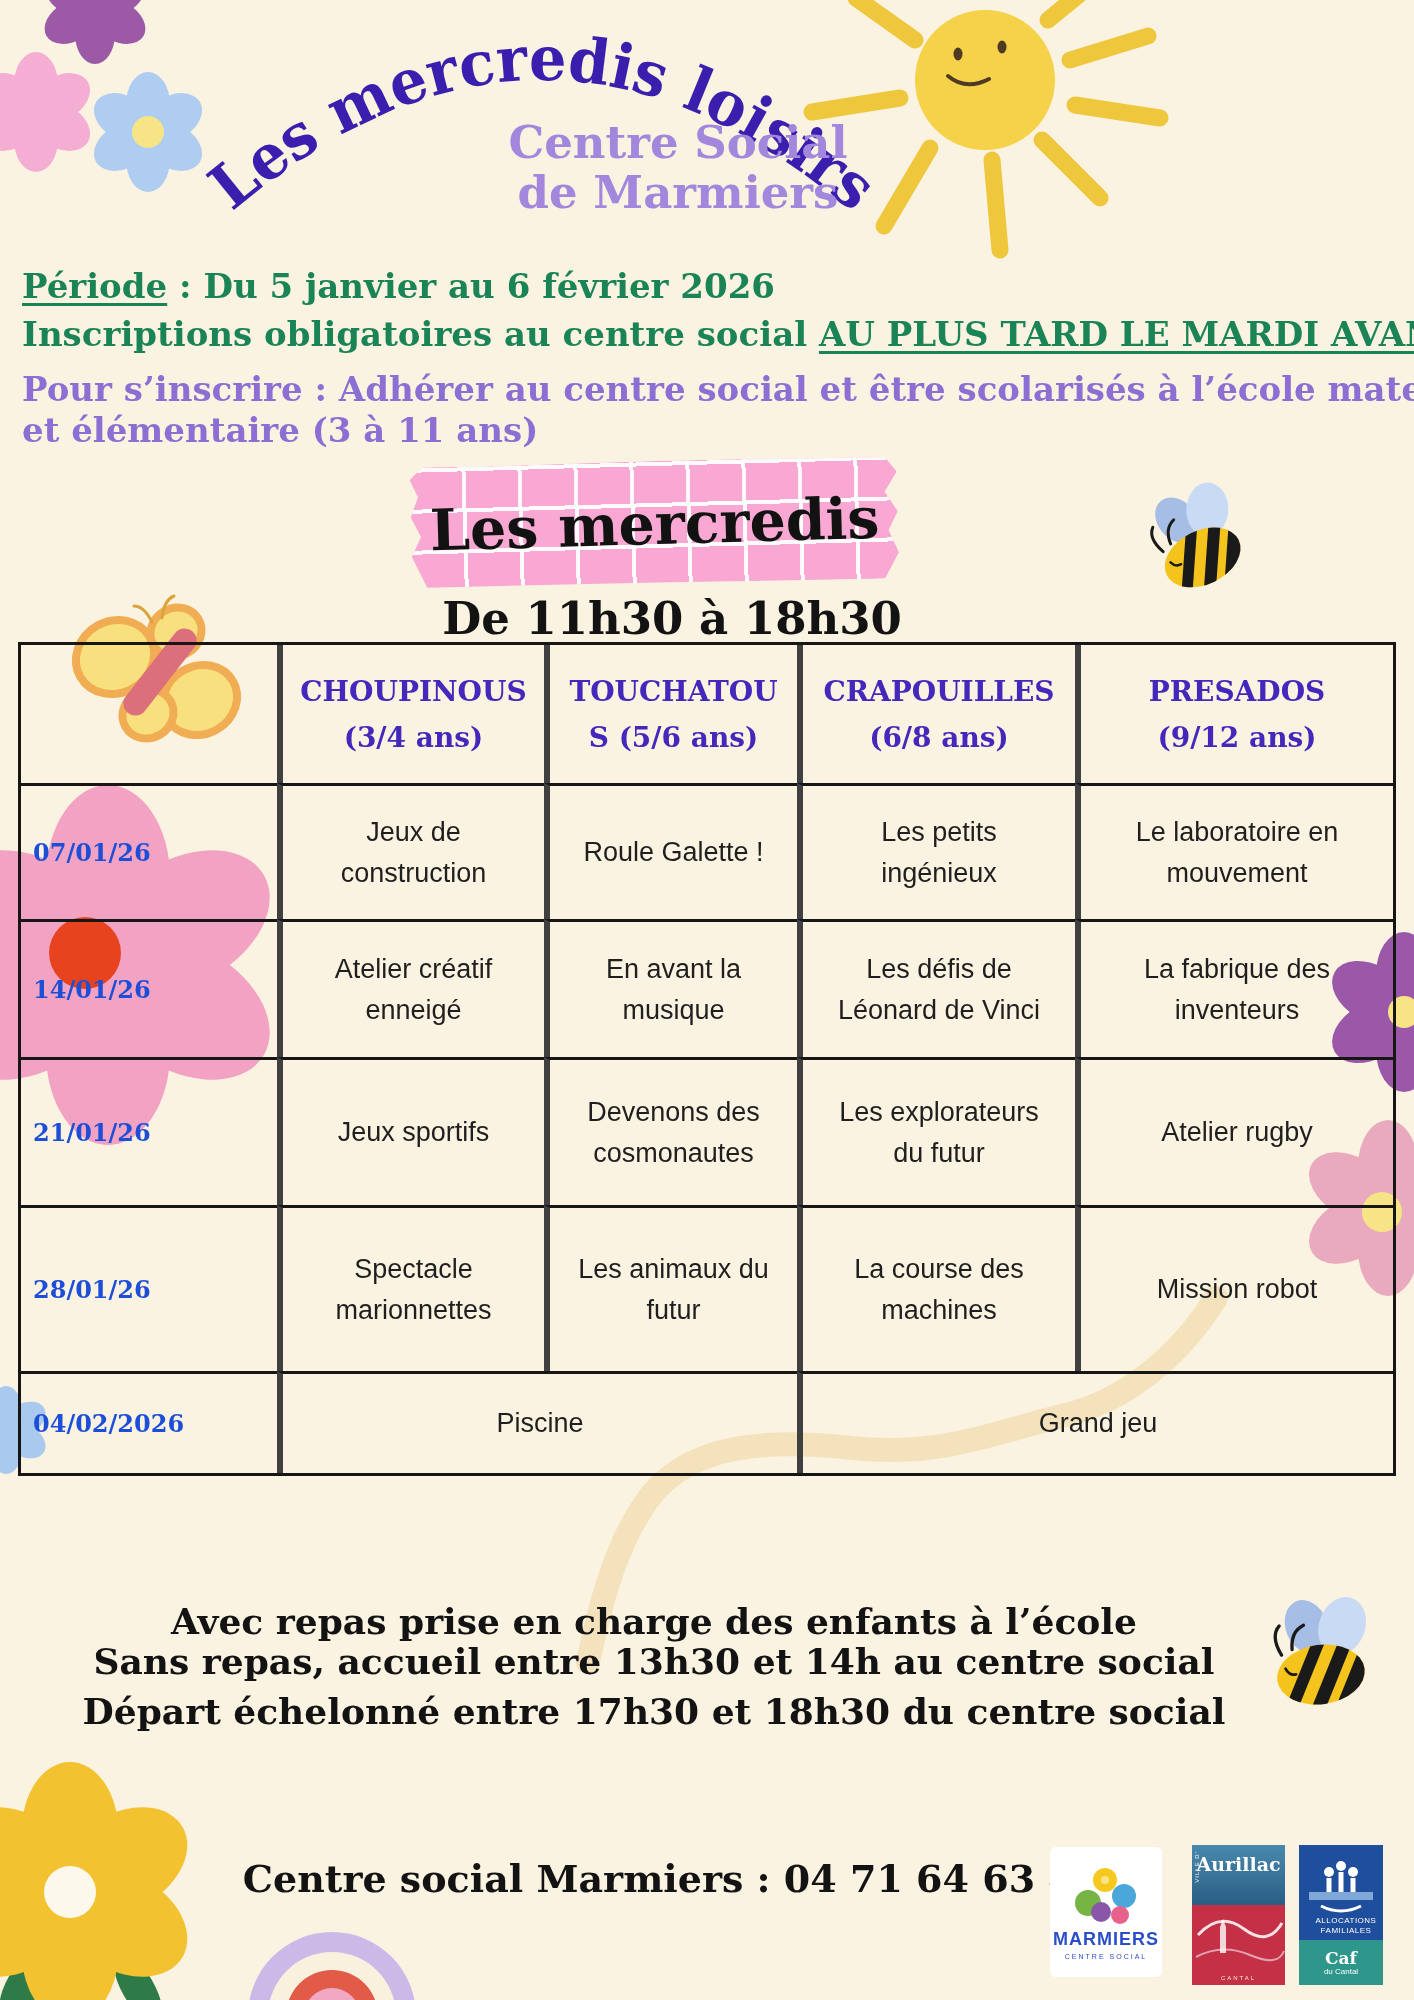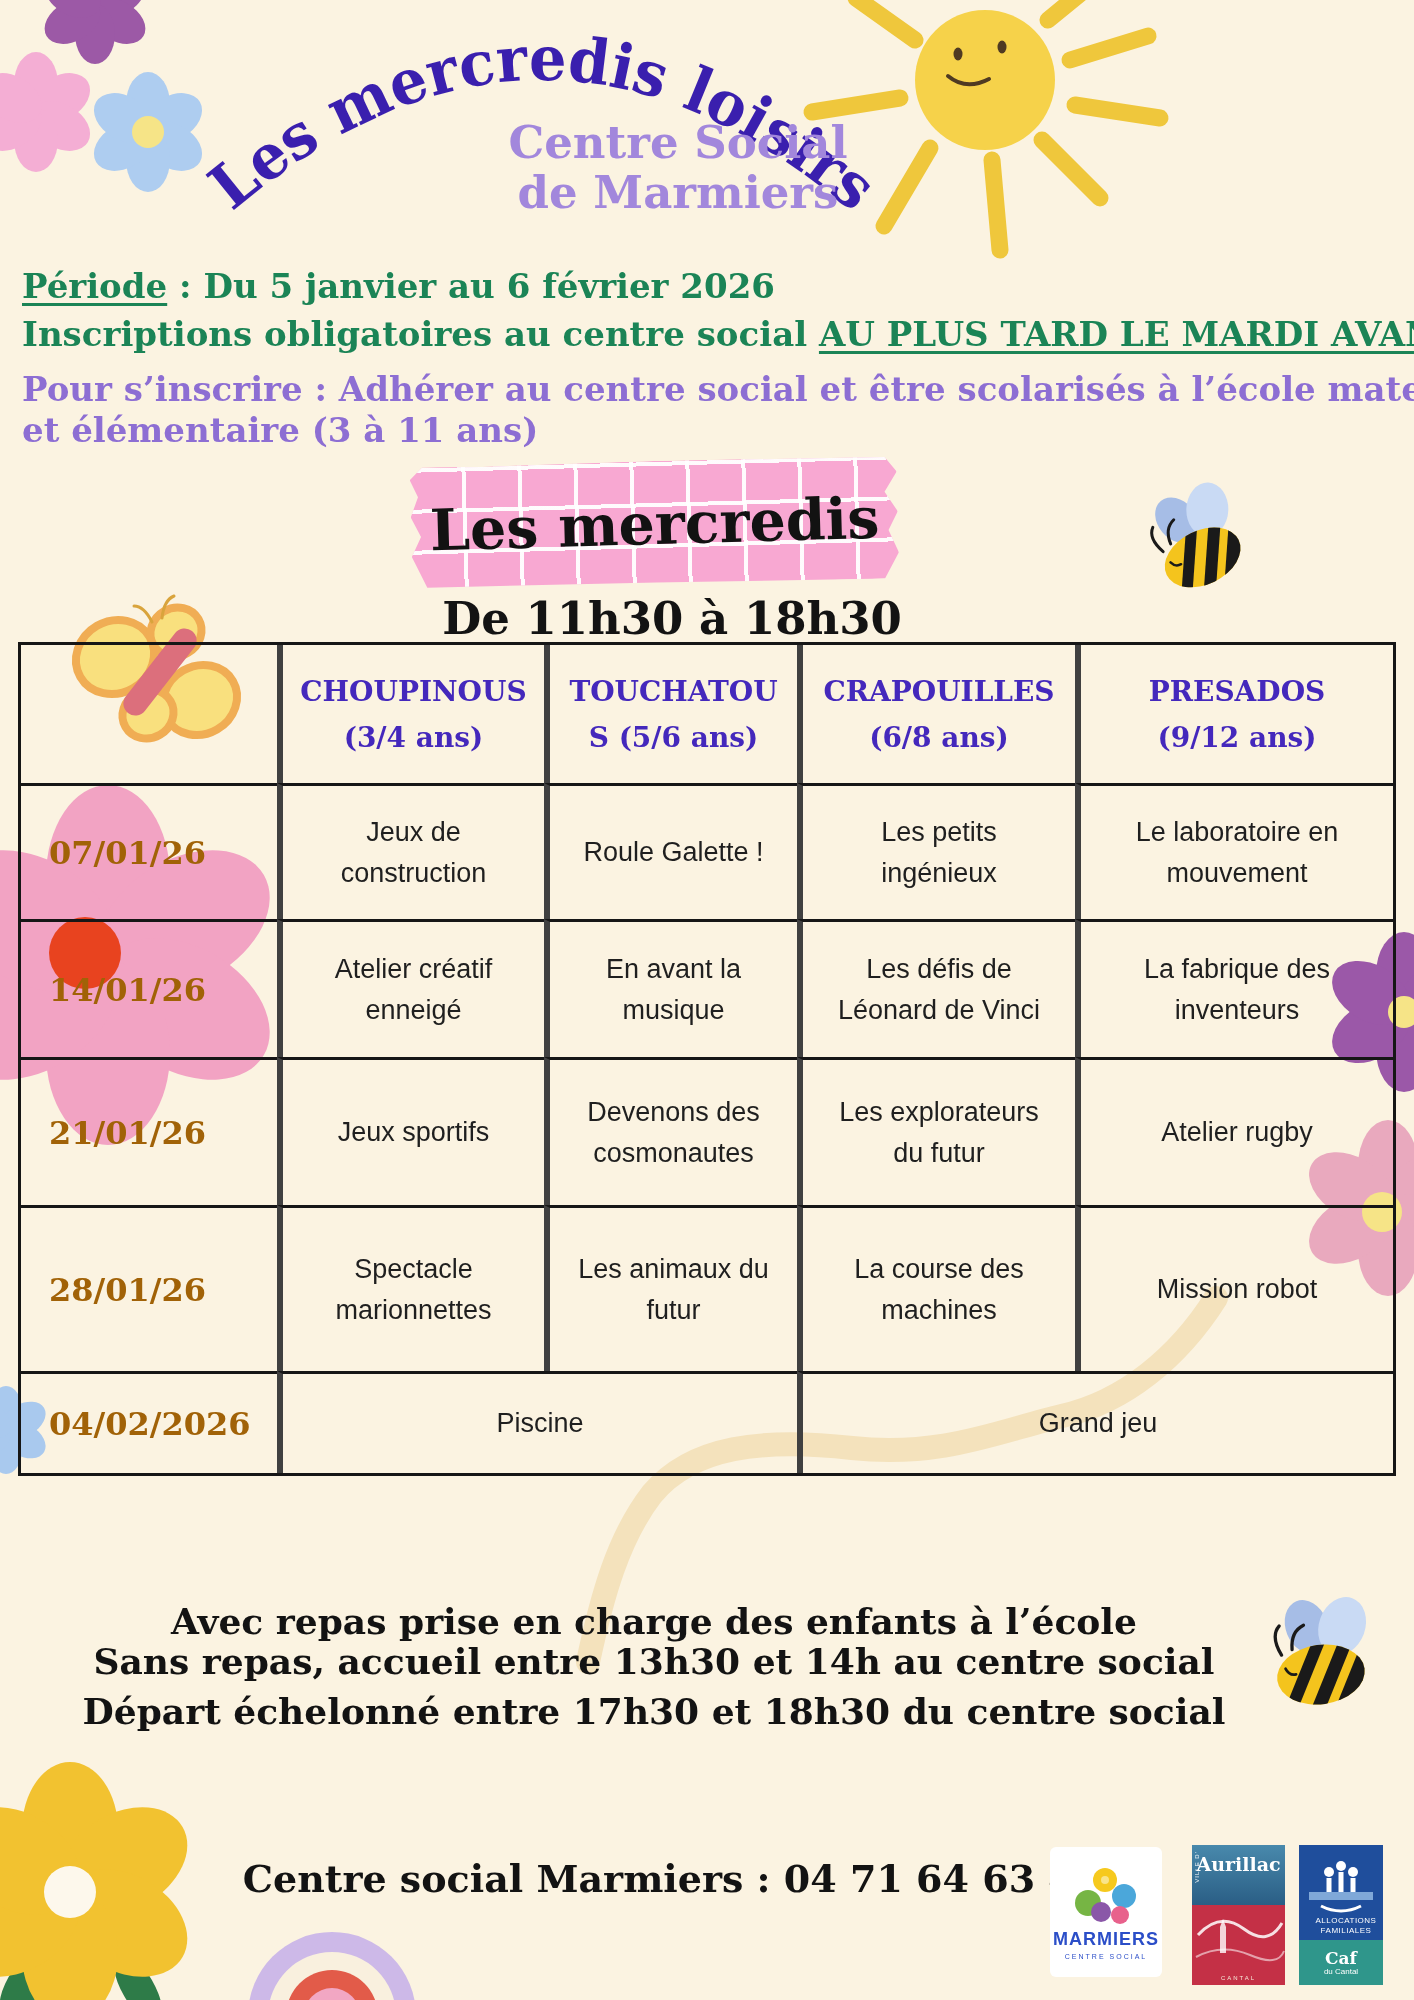--- a/index.html
+++ b/index.html
@@ -33,21 +33,21 @@
 
   
   .table{left:18px;top:642px;width:1372px;z-index:1;display:grid;
          grid-template-columns:256px 267px 253px 278px auto;
          grid-template-rows:138px 136px 138px 148px 166px 102px;
          border:3px solid #161616;}
   .td{display:flex;align-items:center;justify-content:center;border-left:6px solid #404040;border-top:3px solid #161616;}
   .no-l{border-left:none;}
   .no-t{border-top:none;}
   .group{flex-direction:column;gap:13px;font-weight:bold;font-size:28px;color:#4428BC;text-align:center;}
-  .date{justify-content:flex-start;padding-left:28px;font-weight:bold;font-size:32px;color:#a16207;}
+  .date{justify-content:flex-start;padding-left:12px;font-weight:bold;font-size:24px;color:#1d4ed8;}
   .activity{font-family:"Liberation Sans",sans-serif;font-size:27px;color:#1f1f1f;line-height:1.5;
             text-align:center;padding:0 26px;}
   .merge2{grid-column:span 2;}
 
   
   .meal-line{transform:translateX(-50%);left:654px;white-space:nowrap;font-weight:bold;font-size:36px;color:#131313;z-index:2;}
   .contact{left:672px;top:1856px;transform:translateX(-50%);white-space:nowrap;font-weight:bold;font-size:38px;color:#131313;z-index:2;}
 
   
   .logo{z-index:3;overflow:hidden;}

